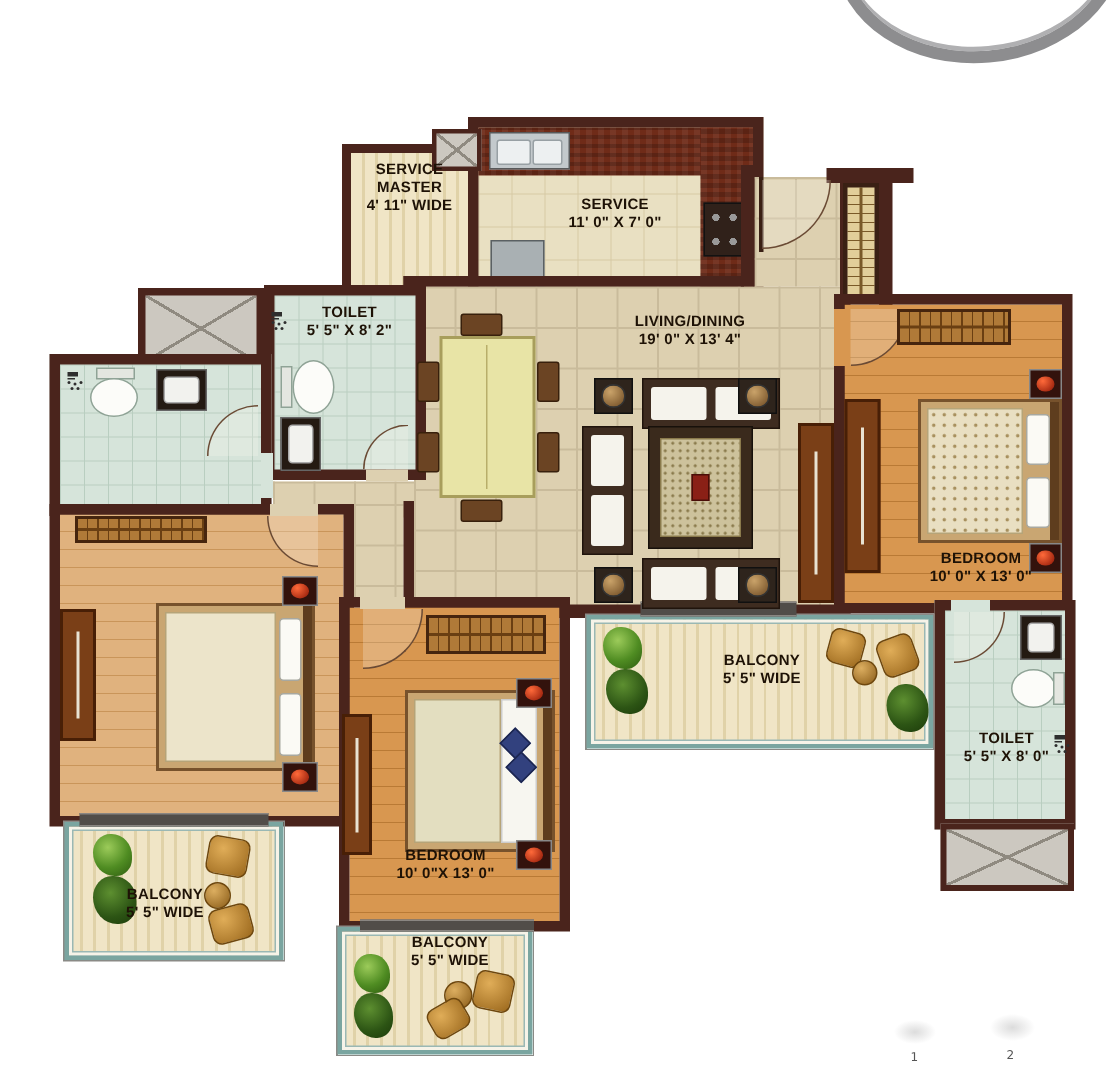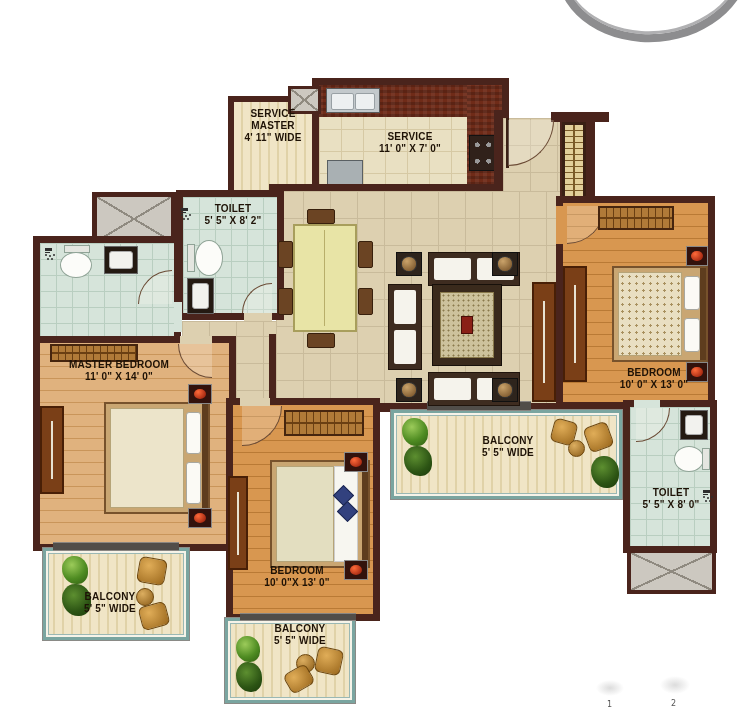--- a/index.html
+++ b/index.html
@@ -238,23 +238,23 @@
     <span>4' 11" WIDE</span>
   </div>
   <div class="room-label" style="left:348px;top:131px;width:124px">
     <span>SERVICE</span>
     <span>11' 0" X 7' 0"</span>
   </div>
   <div class="room-label" style="left:186px;top:203px;width:94px">
     <span>TOILET</span>
     <span>5' 5" X 8' 2"</span>
   </div>
-  <div class="room-label" style="left:50px;top:359px;width:138px">
-    <span>MASTER BEDROOM</span>
-    <span>11' 0" X 14' 0"</span>
+  <div class="room-label" style="left:396px;top:209px;width:128px">
+    <span>LIVING/DINING</span>
+    <span>19' 0" X 13' 4"</span>
   </div>
   <div class="room-label" style="left:598px;top:367px;width:112px">
     <span>BEDROOM</span>
     <span>10' 0" X 13' 0"</span>
   </div>
   <div class="room-label" style="left:460px;top:435px;width:96px">
     <span>BALCONY</span>
     <span>5' 5" WIDE</span>
   </div>
   <div class="room-label" style="left:632px;top:487px;width:78px">

